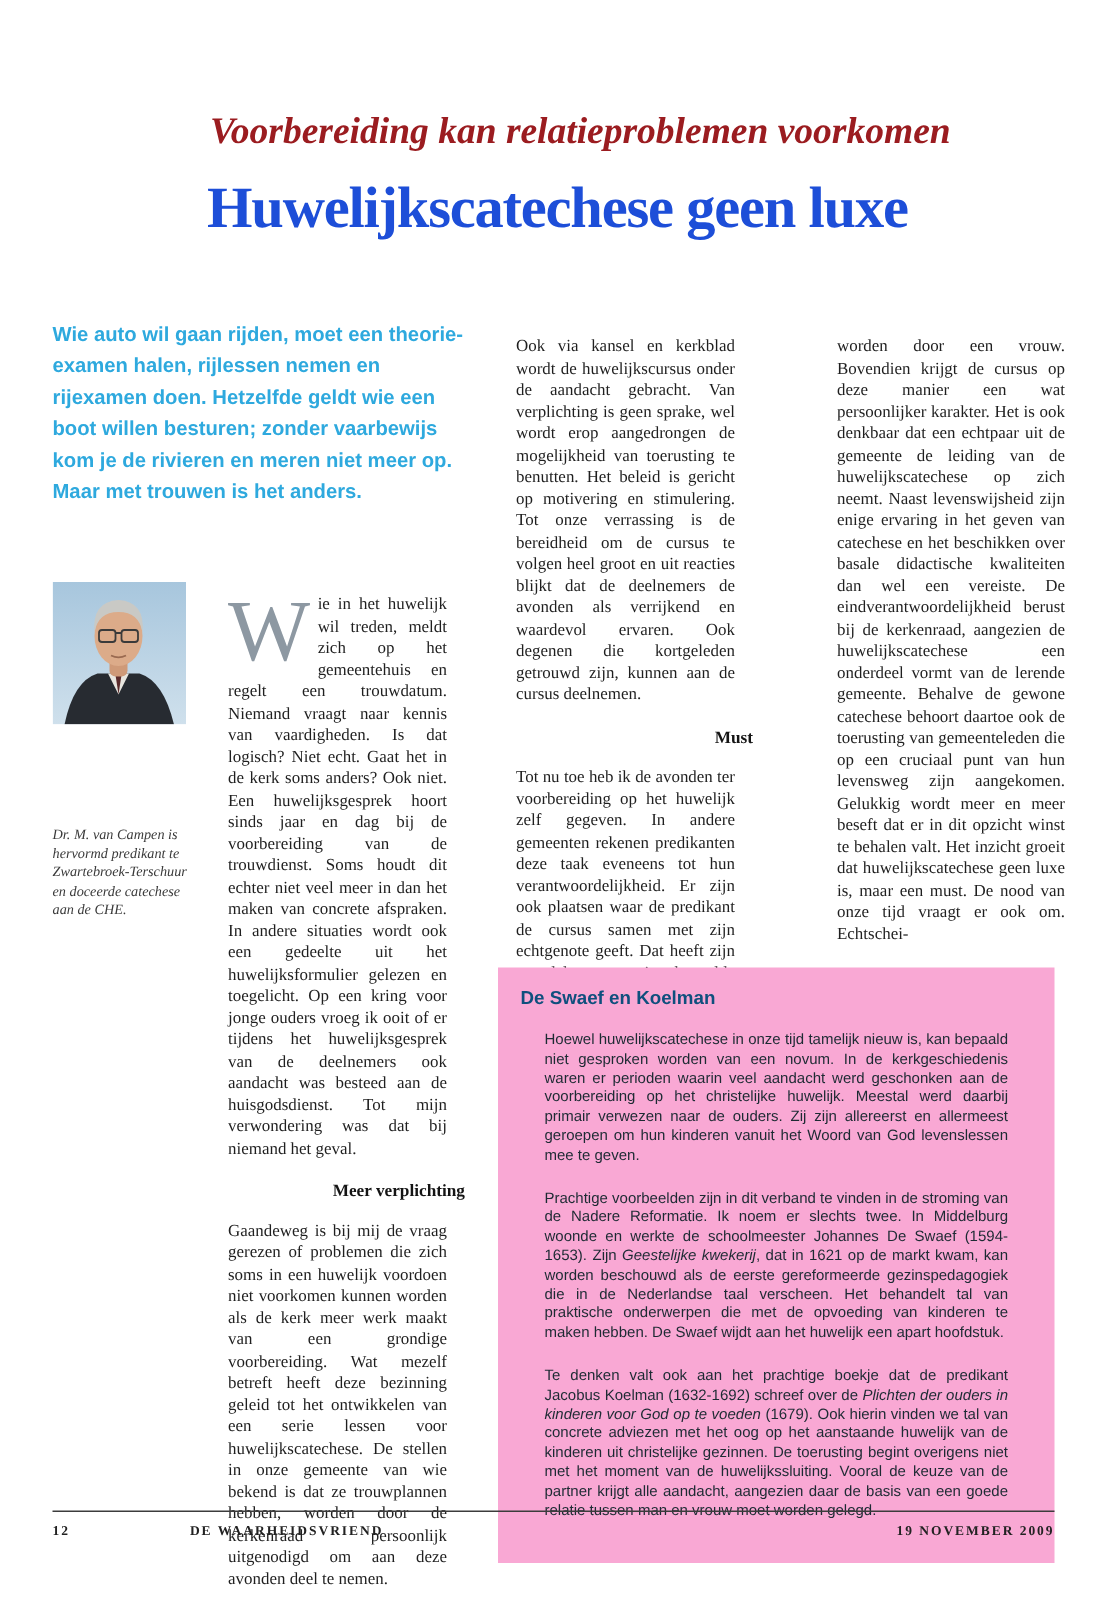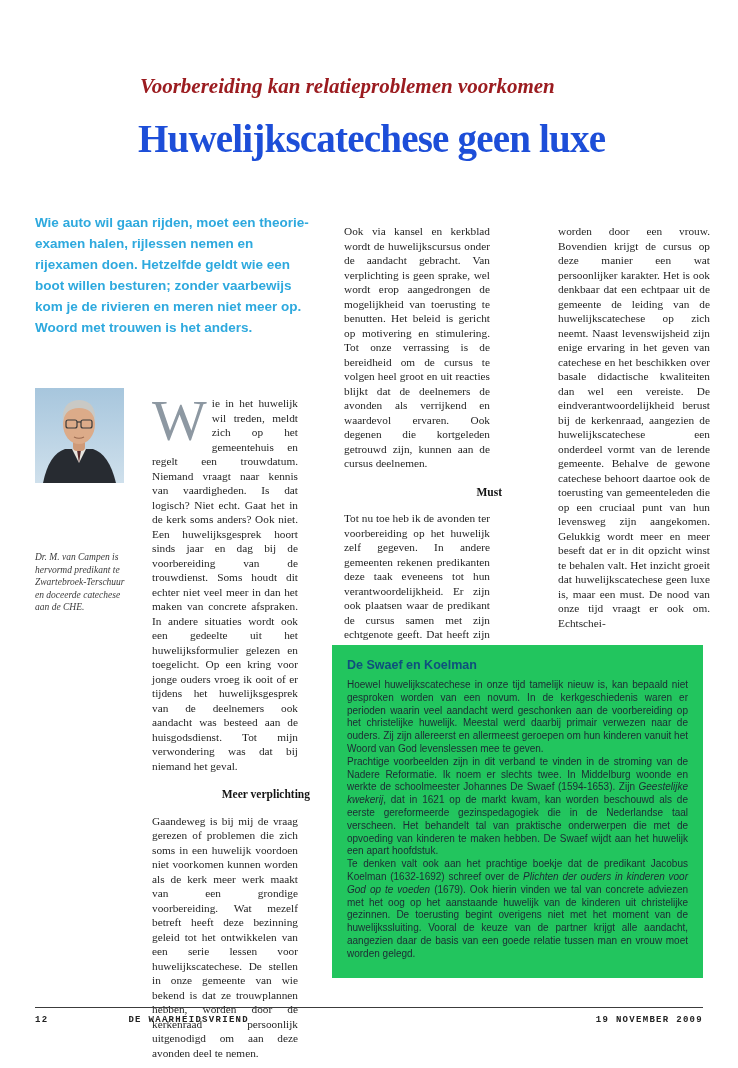--- a/index.html
+++ b/index.html
@@ -10,21 +10,21 @@
     font-family: "Liberation Serif", serif;
     color: #222;
   }
   .page { position: absolute; inset: 0; background: #fff; }
 
   
   .kicker {
     position: absolute; left: 140px; top: 74px;
     font-family: "Liberation Serif", serif;
     font-style: italic; font-weight: 600;
-    font-size: 21px; color: #9b1c20;
+    font-size: 25px; color: #9b1c20;
   }
   .title {
     position: absolute; left: 138px; top: 116px;
     font-family: "Liberation Serif", serif;
     font-weight: bold; font-size: 39px; letter-spacing: -0.8px;
     color: #1d4ed8;
   }
 
   
   .intro {
@@ -67,58 +67,58 @@
     font-family: "Liberation Serif", serif;
     font-size: 58px; line-height: 46px;
     padding: 2px 5px 0 0;
     color: #8d98a2; font-weight: 400;
   }
 
   
   .infobox {
     position: absolute; left: 332px; top: 645px; width: 371px;
     min-height: 333px;
-    background: #22c55e;
+    background: #f9a8d4;
     padding: 13px 15px 12px 15px;
   }
   .infobox-title {
     font-family: "Liberation Sans", sans-serif;
     font-weight: bold; font-size: 12.5px; color: #0f4f7d;
     margin-bottom: 7px;
   }
   .infobox p {
     font-family: "Liberation Sans", sans-serif;
     font-size: 10px; line-height: 12.8px;
-    text-align: justify; color: #1d2a33; margin: 0;
+    text-align: justify; color: #1d2a33; margin: 16px;
   }
 
   
   .footer-rule {
     position: absolute; left: 35px; top: 1007px; width: 668px;
     border-top: 1.5px solid #3c3c3c;
   }
   .footer-row {
     position: absolute; left: 35px; top: 1015px; width: 668px;
     display: flex; align-items: flex-start;
-    font-family: Liberation Mono, monospace;
+    font-family: Liberation Serif, serif;
     font-size: 9px; font-weight: 600; letter-spacing: 1.3px;
     color: #222;
   }
   .footer-row .magazine { margin-left: 80px; }
   .footer-row .date { margin-left: auto; }
 </style>
 </head>
 <body>
 
 <div class="page">
 
   <div class="kicker">Voorbereiding kan relatieproblemen voorkomen</div>
   <h1 class="title">Huwelijkscatechese geen luxe</h1>
 
-  <div class="intro">Wie auto wil gaan rijden, moet een theorie-examen halen, rijlessen nemen en rijexamen doen. Hetzelfde geldt wie een boot willen besturen; zonder vaarbewijs kom je de rivieren en meren niet meer op. Woord met trouwen is het anders.</div>
+  <div class="intro">Wie auto wil gaan rijden, moet een theorie-examen halen, rijlessen nemen en rijexamen doen. Hetzelfde geldt wie een boot willen besturen; zonder vaarbewijs kom je de rivieren en meren niet meer op. Maar met trouwen is het anders.</div>
 
   <div class="photo">
     <svg viewBox="0 0 89 95" width="89" height="95" preserveAspectRatio="none" aria-hidden="true">
       <defs>
         <linearGradient id="pbg" x1="0" y1="0" x2="0" y2="1">
           <stop offset="0" stop-color="#a7c6dd"></stop>
           <stop offset="1" stop-color="#cfe0ec"></stop>
         </linearGradient>
       </defs>
       <rect width="89" height="95" fill="url(#pbg)"></rect>

